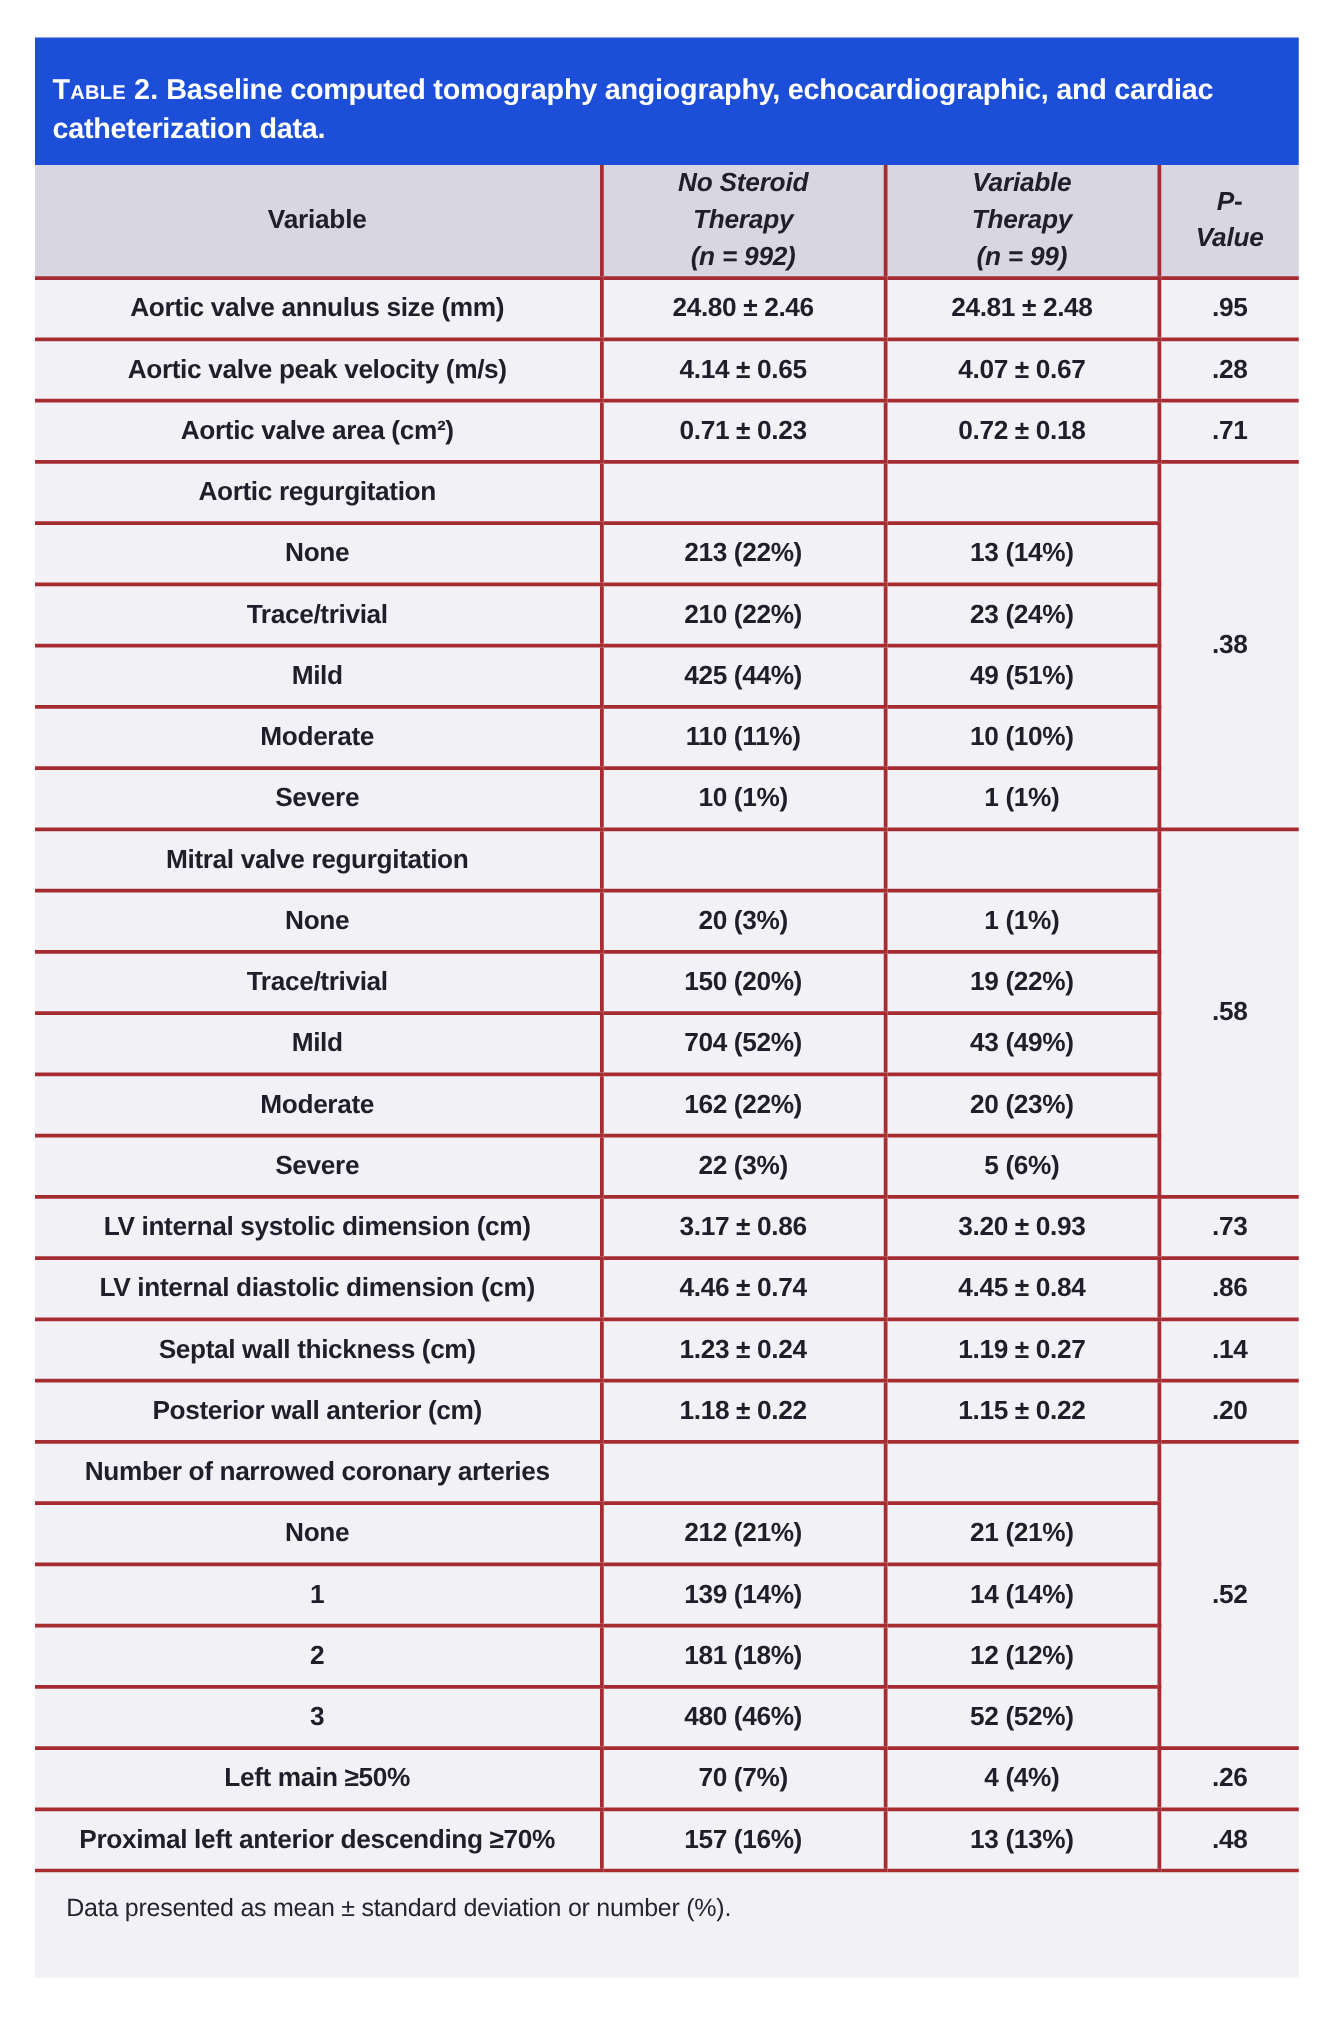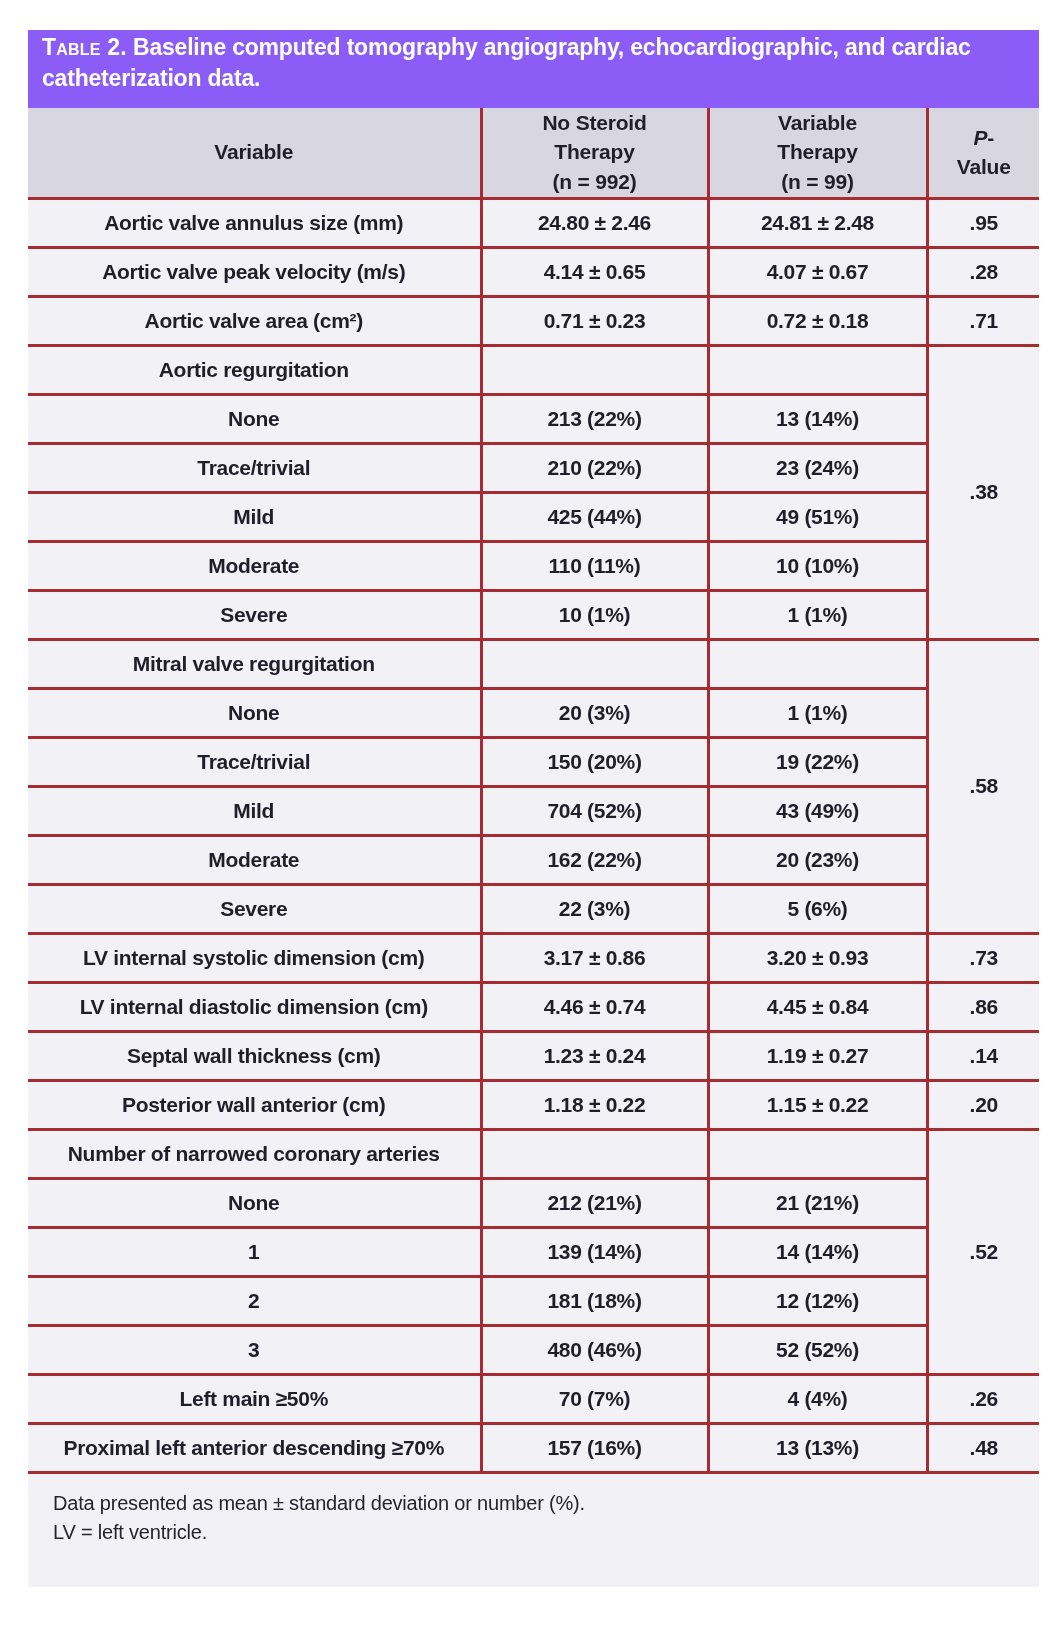--- a/index.html
+++ b/index.html
@@ -16,23 +16,23 @@
     overflow: hidden;
   }
   .figure {
     position: absolute;
     left: 28px;
     top: 30px;
     width: 1011px;
   }
   
   .title-band {
-    background: #8b5cf6;
+    background: #1d4ed8;
     color: #ffffff;
-    padding: 2px 16px 13px 14px;
+    padding: 26px 16px 13px 14px;
     font-size: 23px;
     font-weight: 700;
     line-height: 1.36;
     letter-spacing: -0.2px;
   }
   .title-band .sc {
     font-variant: small-caps;
     letter-spacing: 0.2px;
   }
   
@@ -71,21 +71,21 @@
     padding-left: 13px;
     white-space: nowrap;
     letter-spacing: -0.4px;
   }
   td.var.indent {
   }
   td.val {
     text-align: center;
     border-left: 3px solid #a62c31;
   }
-  .hl { display: block; }
+  .hl { display: block; font-style: italic; }
   .it { font-style: italic; }
   
   .footnotes {
     background: #f2f1f5;
     padding: 15px 16px 40px 25px;
     font-size: 20px;
     font-weight: 400;
     color: #25242e;
     line-height: 1.45;
     letter-spacing: -0.2px;
@@ -268,16 +268,15 @@
         <td class="var">Proximal left anterior descending ≥70%</td>
         <td class="val">157 (16%)</td>
         <td class="val">13 (13%)</td>
         <td class="val">.48</td>
       </tr>
     </tbody>
   </table>
 
   <div class="footnotes">
     <div>Data presented as mean ± standard deviation or number (%).</div>
-    <div>LV = left ventricle.</div>
   </div>
 
 </div>
 
 </body></html>

